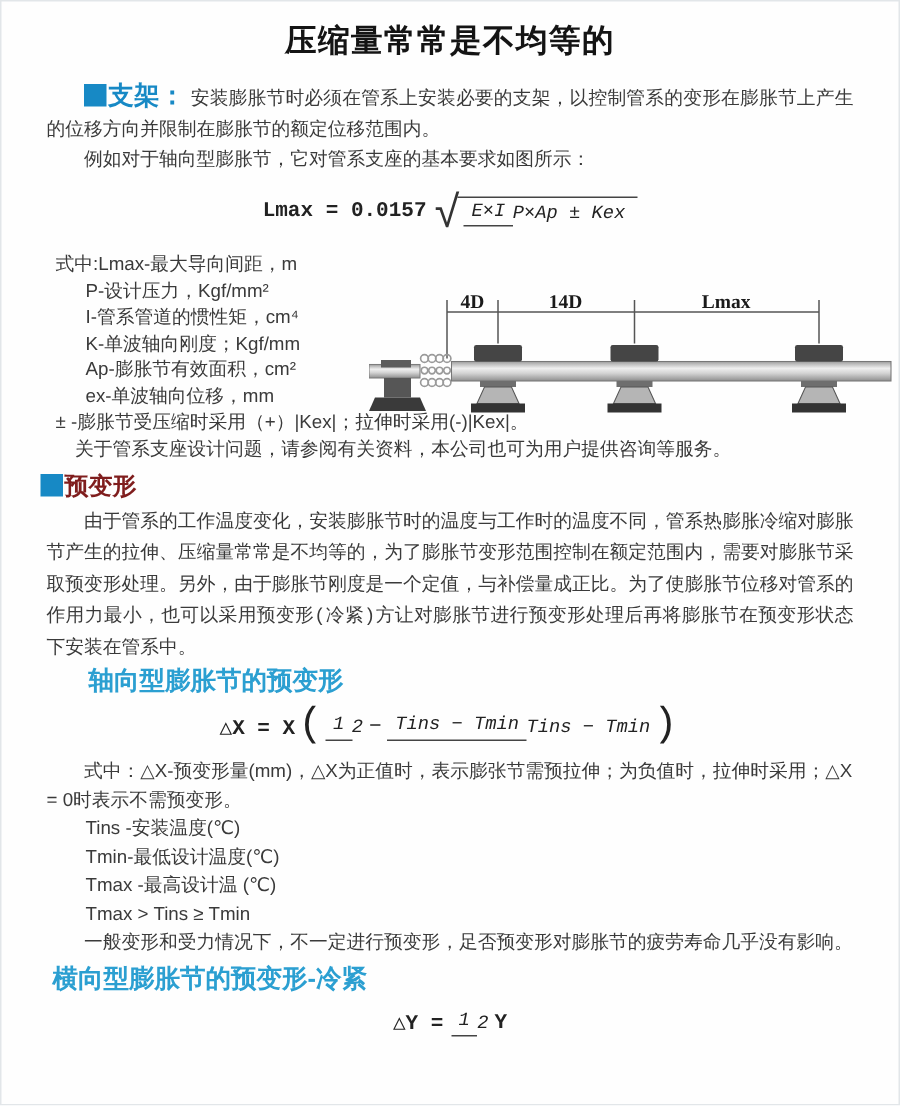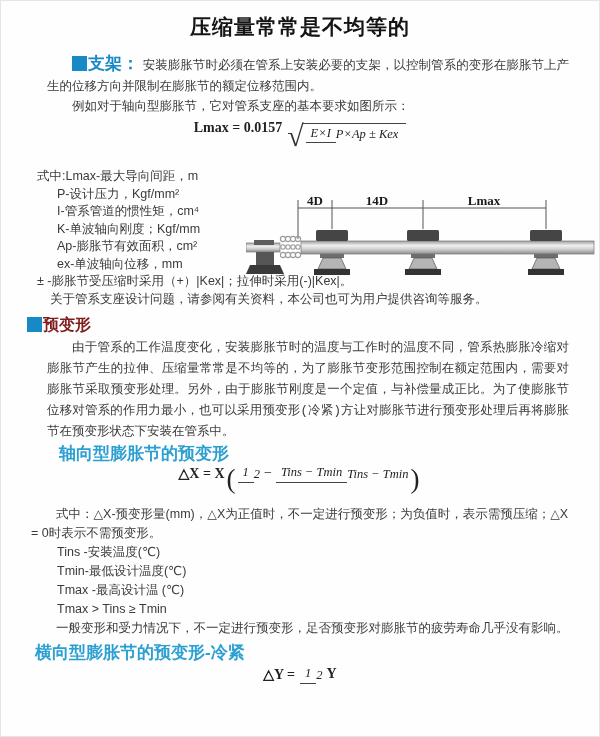--- a/index.html
+++ b/index.html
@@ -30,28 +30,28 @@
     background:#1789c5;
     vertical-align:-2px;
     margin-right:1px;
   }
   .sec-head-inline{
     color:#1789c5;
     font-size:17px;
     font-weight:bold;
   }
   .para{
-    margin:12px 0 0 16px;
+    margin:12px 0 0 0;
     line-height:21px;
     text-align:justify;
   }
   .para.indent{ text-indent:2em; margin-top:0;font-family:Liberation Mono, monospace; }
   .formula-row{
-    display:flex;justify-content:center;align-items:flex-start;
-    font-family:Liberation Serif, serif;
+    display:flex;justify-content:center;align-items:center;
+    font-family:Liberation Mono, monospace;
     color:#222;
     margin-top:2px;height:42px;
   }
   .f-lhs{font-weight:bold;font-size:14px;}
   .sqrt{display:inline-flex;align-items:center;margin-left:5px;}
   .sqrt-sym{font-size:30px;line-height:26px;font-weight:400;color:#333;transform:translateY(3px);}
   .radicand{border-top:1.5px solid #444;padding:2px 8px 0 4px;margin-left:-2px;}
   .frac{display:inline-flex;flex-direction:row;align-items:center;font-size:12.5px;line-height:1.25;font-style:italic;}
   .frac .num{border-bottom:1px solid #444;padding:0 5px 1px 5px;}
   .frac .den{padding-top:1px;}
@@ -202,21 +202,21 @@
     </span>
     <span class="f2-op">−</span>
     <span class="frac">
       <span class="num">Tins − Tmin</span>
       <span class="den">Tins − Tmin</span>
     </span>
     <span class="f2-paren">)</span>
   </div>
 
   <div class="body-block">
-    <p class="line para-ind" style="margin:0;">式中：△X-预变形量(mm)，△X为正值时，不一定进行预变形；为负值时，表示需预压缩；△X = 0时表示不需预变形。</p>
+    <p class="line para-ind" style="margin:0;">式中：△X-预变形量(mm)，△X为正值时，表示膨张节需预拉伸；为负值时，拉伸时采用；△X = 0时表示不需预变形。</p>
     <div class="line">Tins -安装温度(℃)</div>
     <div class="line">Tmin-最低设计温度(℃)</div>
     <div class="line">Tmax -最高设计温 (℃)</div>
     <div class="line">Tmax &gt; Tins ≥ Tmin</div>
     <p class="line para-ind" style="margin:0;">一般变形和受力情况下，不一定进行预变形，足否预变形对膨胀节的疲劳寿命几乎没有影响。</p>
   </div>
 
   <h3 class="sub-heading small-ind">横向型膨胀节的预变形-冷紧</h3>
 
   <div class="formula-row formula-sm">

